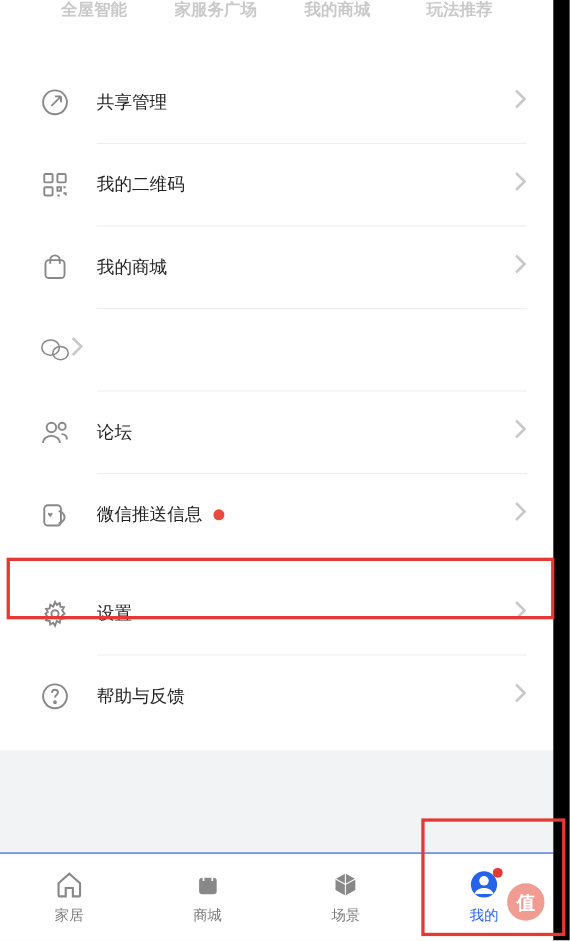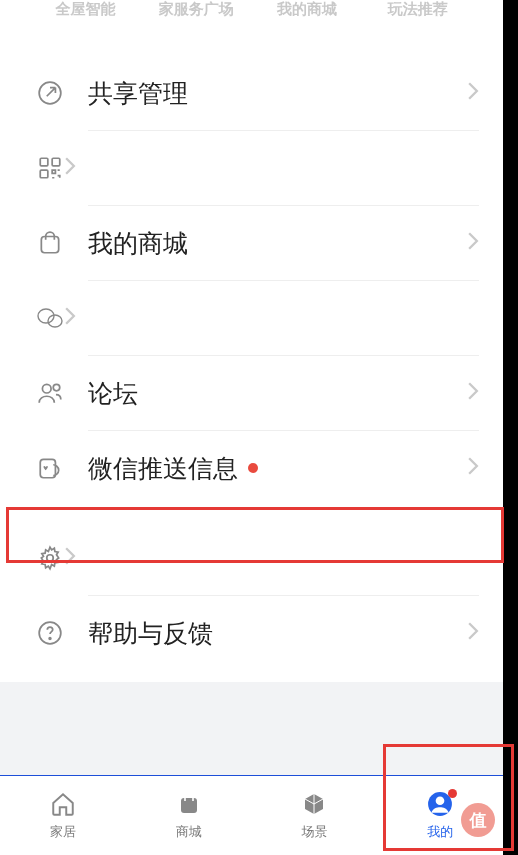--- a/index.html
+++ b/index.html
@@ -54,21 +54,21 @@
       position: relative;
     }
     .menu-icon {
       width: 28px; height: 28px;
       flex: 0 0 28px;
       display: flex; align-items: center; justify-content: center;
     }
     .menu-icon svg { display: block; }
     .menu-label {
       margin-left: 24px;
-      font-size: 25px;
+      font-size: 16px;
       color: #222;
       flex: 1;
       display: flex;
       align-items: center;
       gap: 10px;
     }
     .red-dot {
       width: 10px; height: 10px; border-radius: 50%;
       background: #e94a3e;
     }
@@ -173,20 +173,21 @@
 
     <div class="menu-row">
       <span class="menu-icon">
         <svg width="26" height="26" viewBox="0 0 24 24" fill="none" stroke="#888" stroke-width="1.6">
             <rect x="3" y="3" width="7" height="7" rx="1"></rect>
             <rect x="14" y="3" width="7" height="7" rx="1"></rect>
             <rect x="3" y="14" width="7" height="7" rx="1"></rect>
             <path d="M14 14h3v3h-3zM19 14h2M14 21h2M19 19h2v2"></path>
           </svg>
       </span>
+      <span class="menu-label">我的二维码</span>
       <span class="chev">
         <svg width="12" height="18" viewBox="0 0 8 14" fill="none" stroke="#c9c9c9" stroke-width="1.8">
             <path d="M1 1l6 6-6 6"></path>
           </svg>
       </span>
     </div>
     <div class="divider"></div>
 
     <div class="menu-row">
       <span class="menu-icon">
@@ -257,20 +258,21 @@
     </div>
     <div style="height:16px"></div>
 
     <div class="menu-row">
       <span class="menu-icon">
         <svg width="26" height="26" viewBox="0 0 24 24" fill="none" stroke="#888" stroke-width="1.6">
             <circle cx="12" cy="12" r="3"></circle>
             <path d="M12 2l1.5 2.5L16 3l.5 3 3 .5-1.5 2.5L20 12l-2 1.5 1.5 2.5-3 .5-.5 3-2.5-1.5L12 22l-1.5-2.5L8 21l-.5-3-3-.5L6 15 4 12l2-1.5L4.5 8l3-.5L8 4.5 10.5 6z"></path>
           </svg>
       </span>
+      <span class="menu-label">设置</span>
       <span class="chev">
         <svg width="12" height="18" viewBox="0 0 8 14" fill="none" stroke="#c9c9c9" stroke-width="1.8">
             <path d="M1 1l6 6-6 6"></path>
           </svg>
       </span>
     </div>
     <div class="divider"></div>
 
     <div class="menu-row">
       <span class="menu-icon">

